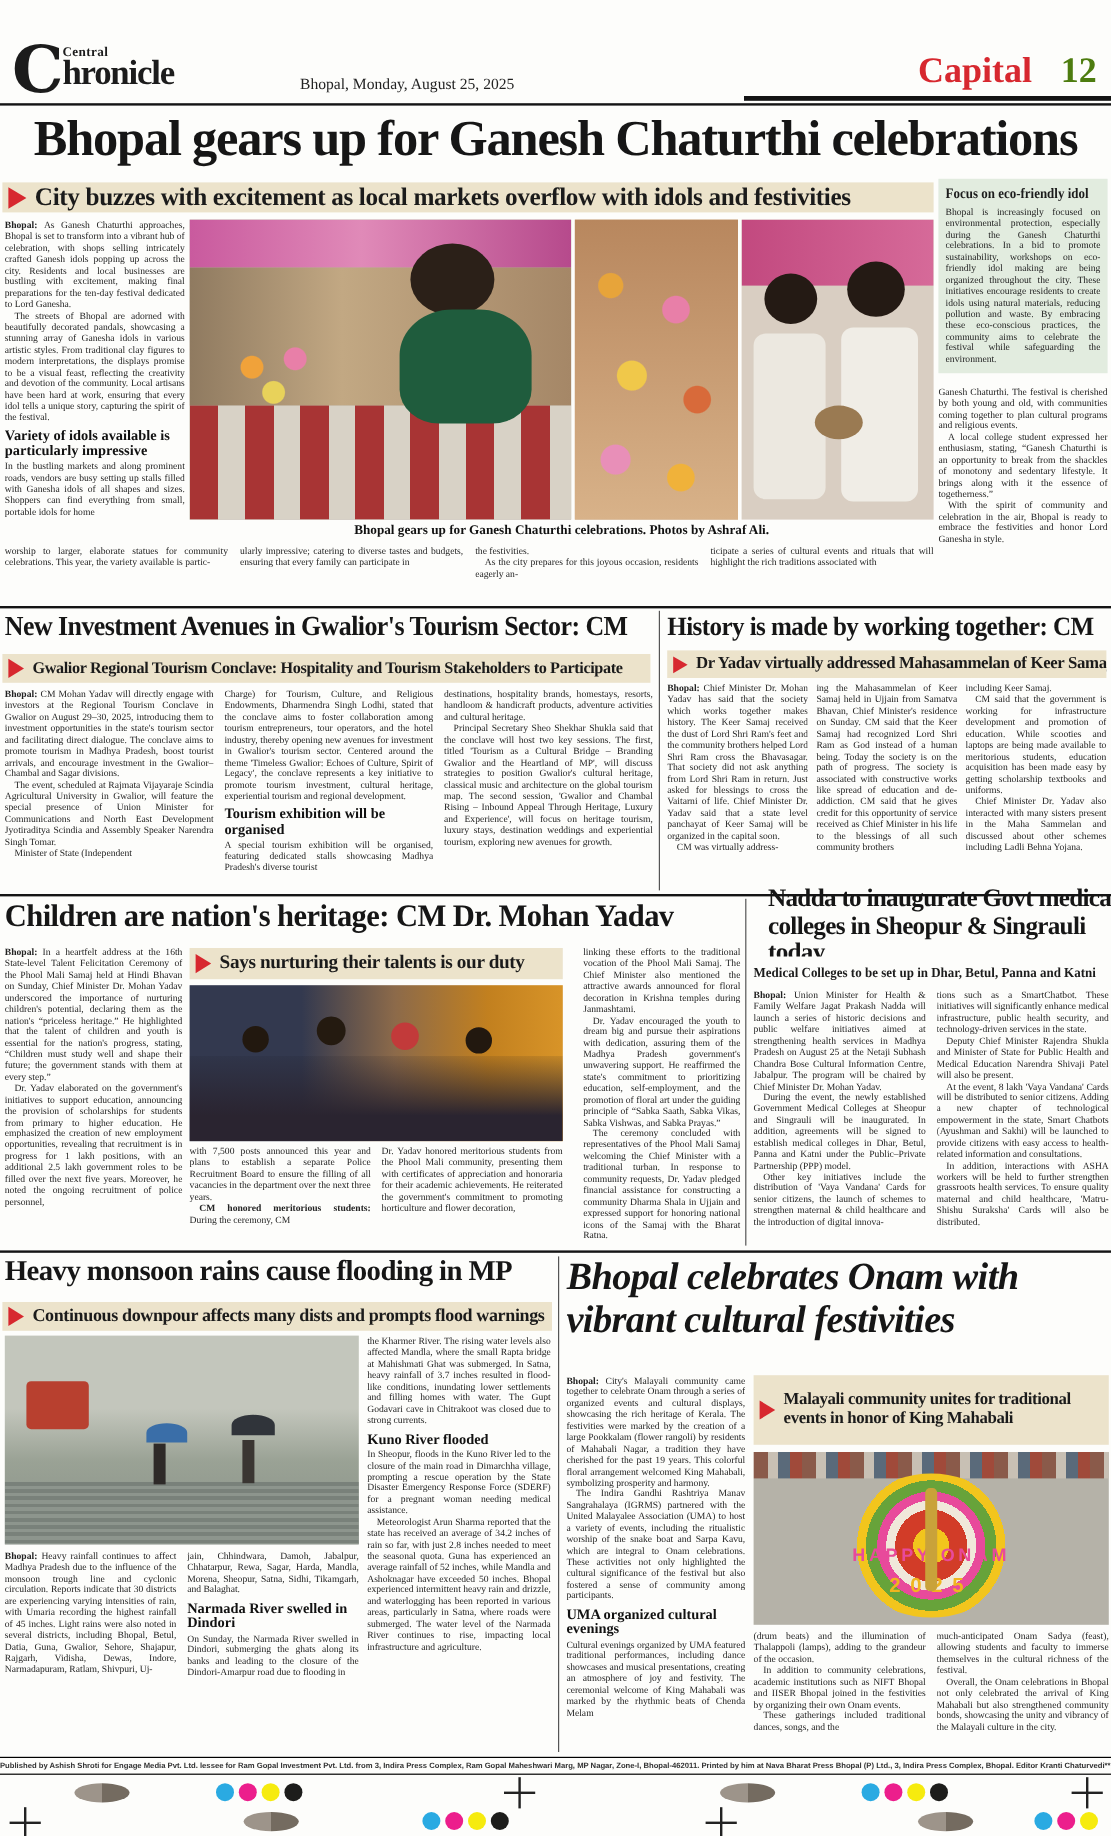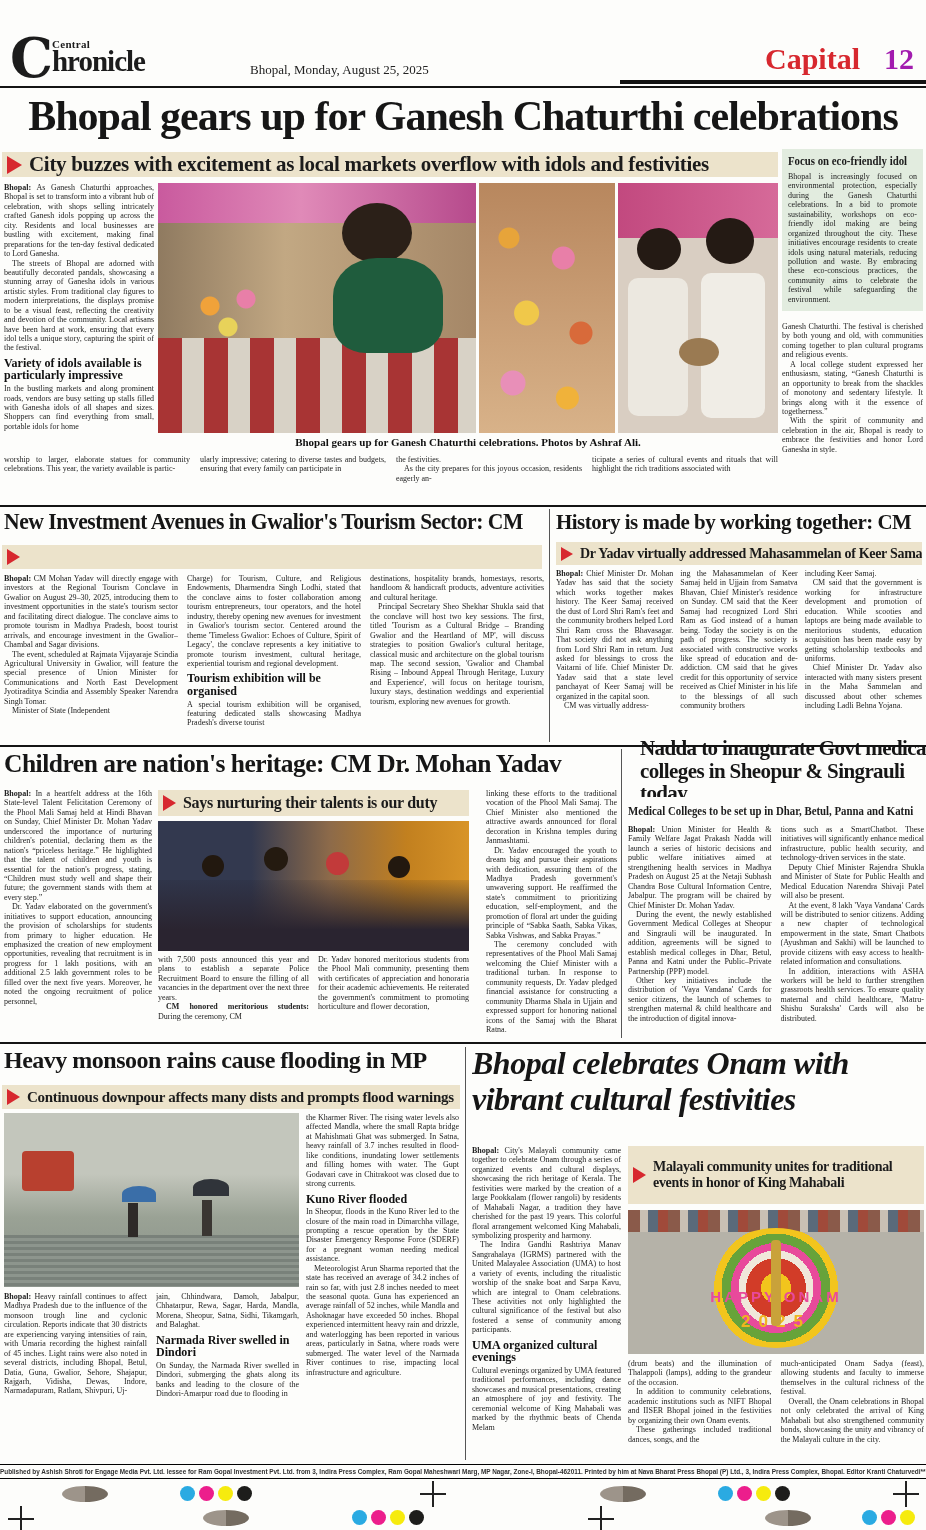--- a/index.html
+++ b/index.html
@@ -12,21 +12,21 @@
 
   
   .logo{display:flex;align-items:flex-start}
   .logo-c{font-size:54px;line-height:.82;font-weight:700;font-family:"DejaVu Serif",serif;letter-spacing:-2px}
   .logo-stack{display:flex;flex-direction:column;margin-left:1px;padding-top:2px}
   .logo-top{font-size:11px;font-weight:700;letter-spacing:.3px}
   .logo-rest{font-size:29px;font-weight:700;line-height:.82;letter-spacing:-1px}
   .dateline{font-size:13px;color:#222}
   .section-block{display:flex;align-items:baseline;gap:24px;font-weight:700;font-size:30px}
   .section-name{color:var(--red)}
-  .page-num{color:#a21caf}
+  .page-num{color:#4d7c0f}
 
   
   .hl{font-weight:700;color:#161616;letter-spacing:-.5px;overflow:hidden}
   .shrink{display:inline-block;white-space:nowrap;transform-origin:0 50%}
   .shrink-c{display:inline-block;white-space:nowrap;transform-origin:50% 50%}
 
   
   .kicker{background:var(--kicker_bg);display:flex;align-items:center;padding:2px 6px 2px 5px;overflow:hidden}
   .karrow{width:0;height:0;border-left:15px solid var(--red);border-top:9px solid transparent;border-bottom:9px solid transparent;flex:none;margin-right:7px}
   .ktext{font-weight:700;color:#1b1b1b;white-space:nowrap;letter-spacing:-.3px}
@@ -157,20 +157,21 @@
       <p class="para">With the spirit of community and celebration in the air, Bhopal is ready to embrace the festivities and honor Lord Ganesha in style.</p>
     </div>
 
   <div class="hr" style="left:0;top:505px;width:926px;height:1.5px"></div>
 
   <div class="abs hl" style="left:4px;top:509px;width:540px;height:33px;font-size:23px">
     <span class="shrink" style="transform:scaleX(.94)">New Investment Avenues in Gwalior's Tourism Sector: CM</span>
   </div>
   <div class="abs kicker" style="left:2px;top:545px;width:540px;height:24px">
     <span class="karrow" style="border-left-width:13px;border-top-width:8px;border-bottom-width:8px"></span>
+    <span class="ktext" style="font-size:13.5px">Gwalior Regional Tourism Conclave: Hospitality and Tourism Stakeholders to Participate</span>
   </div>
   <div class="abs cols" style="left:4px;top:574px;width:540px;height:168px;gap:9px">
     <div class="col">
         <p class="para"><b>Bhopal: </b>CM Mohan Yadav will directly engage with investors at the Regional Tourism Conclave in Gwalior on August 29–30, 2025, introducing them to investment opportunities in the state's tourism sector and facilitating direct dialogue. The conclave aims to promote tourism in Madhya Pradesh, boost tourist arrivals, and encourage investment in the Gwalior–Chambal and Sagar divisions.</p>
         <p class="para">The event, scheduled at Rajmata Vijayaraje Scindia Agricultural University in Gwalior, will feature the special presence of Union Minister for Communications and North East Development Jyotiraditya Scindia and Assembly Speaker Narendra Singh Tomar.</p>
         <p class="para">Minister of State (Independent</p>
       </div>
     <div class="col">
         <p class="para">Charge) for Tourism, Culture, and Religious Endowments, Dharmendra Singh Lodhi, stated that the conclave aims to foster collaboration among tourism entrepreneurs, tour operators, and the hotel industry, thereby opening new avenues for investment in Gwalior's tourism sector. Centered around the theme 'Timeless Gwalior: Echoes of Culture, Spirit of Legacy', the conclave represents a key initiative to promote tourism investment, cultural heritage, experiential tourism and regional development.</p>
         <h4 class="colhead">Tourism exhibition will be organised</h4>

